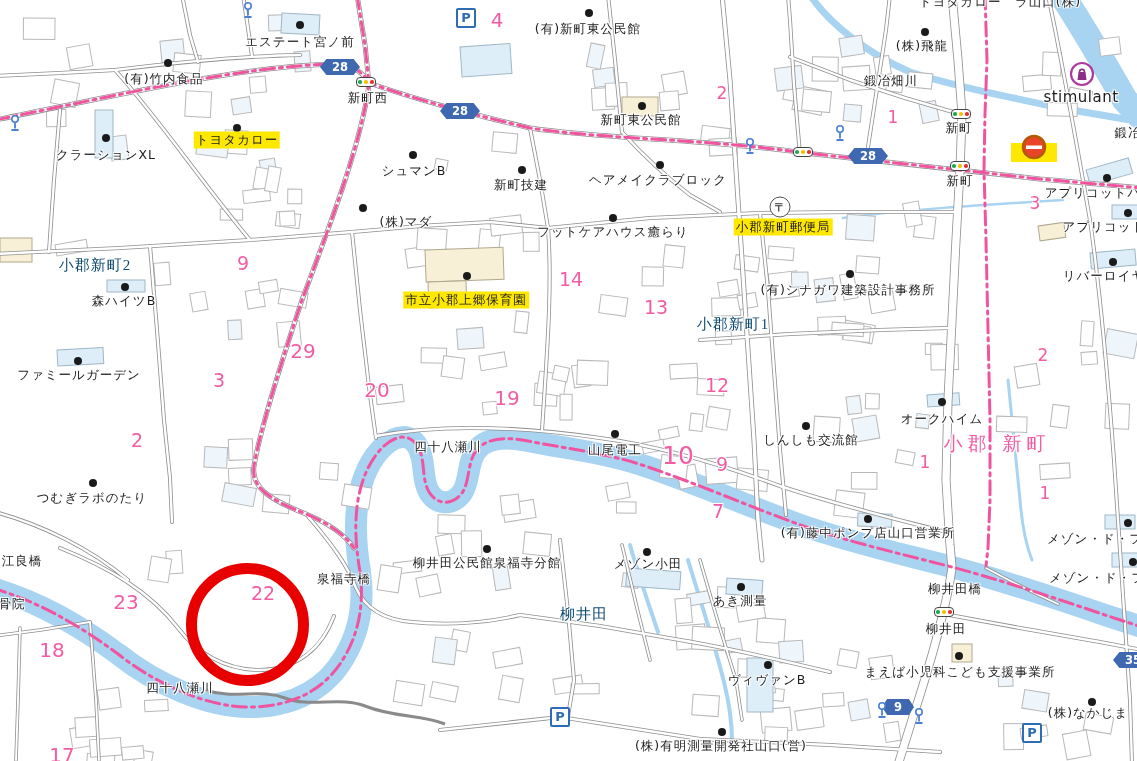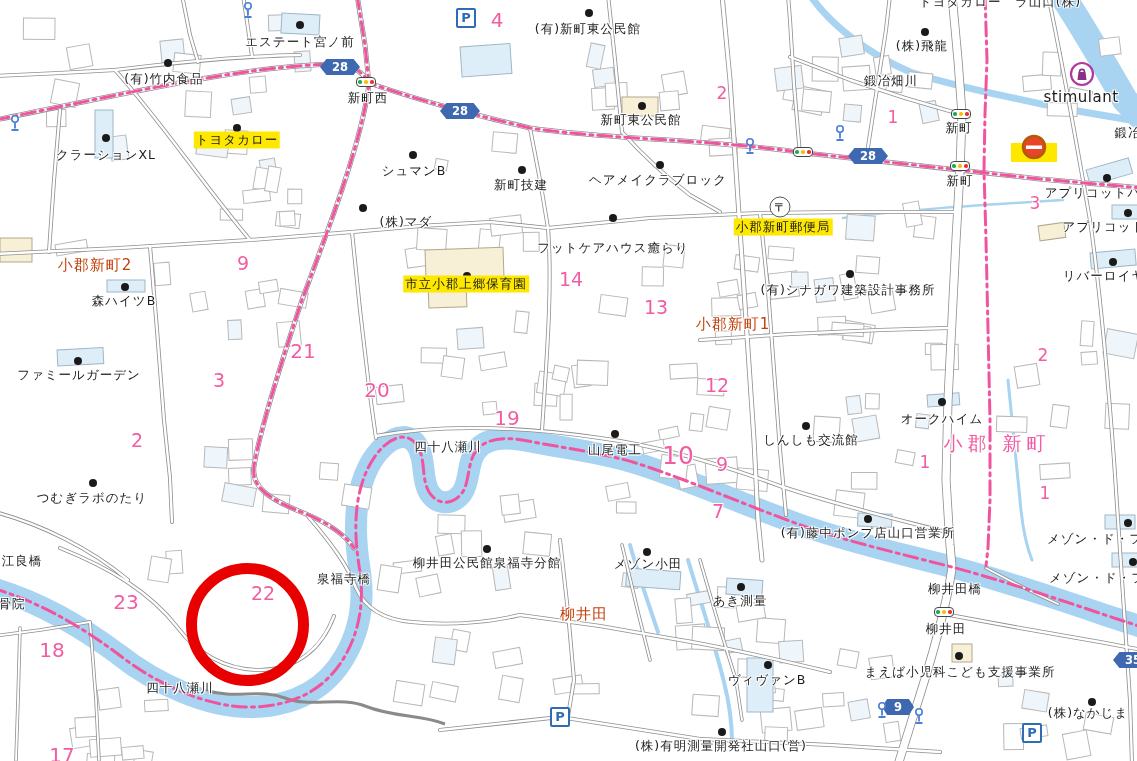--- a/index.html
+++ b/index.html
@@ -3,21 +3,21 @@
 <meta charset="utf-8">
 <style>
   html,body{margin:0;padding:0;background:#fff;}
   #map{position:relative;width:1137px;height:761px;overflow:hidden;background:#ffffff;
        font-family:"DejaVu Sans","Liberation Sans",sans-serif;}
   #base{position:absolute;left:0;top:0;}
   .lbl{position:absolute;transform:translate(-50%,-50%);white-space:nowrap;
        font-size:12.5px;color:#1c1c1c;letter-spacing:1px;z-index:5;
        text-shadow:-1px -1px 0 #fff,1px -1px 0 #fff,-1px 1px 0 #fff,1px 1px 0 #fff,0 0 2px #fff;}
   .lbl.hl{background:#ffe800;padding:0 2px;text-shadow:none;}
-  .lbl.pink{color:#c2410c;font-size:15px;}
+  .lbl.pink{color:#0c4a6e;font-size:15px;font-family:Liberation Serif, serif;}
   .lbl.pinkbig{color:#f25ca2;font-size:19px;letter-spacing:5px;}
   .lbl.latin{letter-spacing:0.5px;font-size:15px;}
   .num{position:absolute;transform:translate(-50%,-50%);color:#f25ca2;z-index:4;
        text-shadow:-1px -1px 0 #fff,1px -1px 0 #fff,-1px 1px 0 #fff,1px 1px 0 #fff;}
   .dot{position:absolute;width:8px;height:8px;border-radius:50%;background:#1a1a1a;
        transform:translate(-50%,-50%);z-index:4;}
   .shield{position:absolute;transform:translate(-50%,-50%);background:#3e68b0;color:#fff;
        font-size:11.5px;font-weight:bold;line-height:16px;height:16px;padding:0 12px;
        clip-path:polygon(0% 50%,16% 0%,84% 0%,100% 50%,84% 100%,16% 100%);z-index:6;}
   .tl{position:absolute;transform:translate(-50%,-50%);width:18px;height:8px;background:#fff;
@@ -349,41 +349,41 @@
       <div class="lbl" style="left: 368px; top: 98px;">新町西</div>
       <div class="dot" style="left: 413px; top: 155px;"></div>
       <div class="lbl" style="left: 414px; top: 171px;">シュマンB</div>
       <div class="dot" style="left: 363px; top: 208px;"></div>
       <div class="lbl" style="left: 362px; top: 222px; margin-left: 44px;">(株)マダ</div>
       <div class="dot" style="left: 522px; top: 170px;"></div>
       <div class="lbl" style="left: 521px; top: 185px;">新町技建</div>
       <div class="dot" style="left: 660px; top: 165px;"></div>
       <div class="lbl" style="left: 658px; top: 180px;">ヘアメイクラブロック</div>
       <div class="dot" style="left: 613px; top: 218px;"></div>
-      <div class="lbl" style="left: 613px; top: 232px; margin-top: 16px;">フットケアハウス癒らり</div>
+      <div class="lbl" style="left: 613px; top: 232px;">フットケアハウス癒らり</div>
       <div class="dot" style="left: 589px; top: 13px;"></div>
       <div class="lbl" style="left: 588px; top: 29px;">(有)新町東公民館</div>
       <div class="dot" style="left: 642px; top: 106px;"></div>
       <div class="lbl" style="left: 641px; top: 120px;">新町東公民館</div>
       <div class="dot" style="left: 925px; top: 32px;"></div>
       <div class="lbl" style="left: 922px; top: 46px;">(株)飛龍</div>
       <div class="lbl" style="left: 891px; top: 81px;">鍛冶畑川</div>
       <div class="lbl latin" style="left: 1081px; top: 97px;">stimulant</div>
       <div class="lbl" style="left: 959px; top: 128px;">新町</div>
       <div class="lbl" style="left: 960px; top: 181px;">新町</div>
       <div class="lbl" style="left: 1000px; top: 2px;">トヨタカロー　ラ山口(株)</div>
       <div class="dot" style="left: 1107px; top: 178px;"></div>
       <div class="lbl" style="left: 1093px; top: 193px;">アプリコットハ</div>
       <div class="dot" style="left: 1128px; top: 213px;"></div>
       <div class="lbl" style="left: 1104px; top: 227px;">アプリコット</div>
       <div class="dot" style="left: 1113px; top: 262px;"></div>
       <div class="lbl" style="left: 1104px; top: 276px;">リバーロイヤ</div>
       <div class="lbl" style="left: 1128px; top: 133px;">鍛冶</div>
       <div class="dot" style="left: 467px; top: 276px;"></div>
-      <div class="lbl hl" style="left: 466px; top: 284px; text-align: center;">市立小郡上郷保育園</div>
+      <div class="lbl hl" style="left: 466px; top: 300px; text-align: center;">市立小郡上郷保育園</div>
       <div class="lbl hl" style="left: 783px; top: 227px;">小郡新町郵便局</div>
       <div class="dot" style="left: 850px; top: 274px;"></div>
       <div class="lbl" style="left: 848px; top: 290px;">(有)シナガワ建築設計事務所</div>
       <div class="dot" style="left: 125px; top: 287px;"></div>
       <div class="lbl" style="left: 124px; top: 301px;">森ハイツB</div>
       <div class="dot" style="left: 78px; top: 361px;"></div>
       <div class="lbl" style="left: 79px; top: 375px;">ファミールガーデン</div>
       <div class="dot" style="left: 93px; top: 483px;"></div>
       <div class="lbl" style="left: 92px; top: 498px;">つむぎラボのたり</div>
       <div class="dot" style="left: 615px; top: 434px;"></div>
@@ -422,25 +422,25 @@
       <div class="lbl pink" style="left: 95px; top: 265px;">小郡新町2</div>
       <div class="lbl pink" style="left: 733px; top: 324px;">小郡新町1</div>
       <div class="lbl pinkbig" style="left: 997px; top: 444px; text-align: center;">小郡 新町</div>
       <div class="lbl pink" style="left: 584px; top: 614px;">柳井田</div>
       <div class="num" style="font-size: 20px; left: 497px; top: 20px;">4</div>
       <div class="num" style="font-size: 17px; left: 722px; top: 93px;">2</div>
       <div class="num" style="font-size: 17px; left: 893px; top: 117px;">1</div>
       <div class="num" style="font-size: 17px; left: 1035px; top: 203px;">3</div>
       <div class="num" style="font-size: 17px; left: 1043px; top: 355px;">2</div>
       <div class="num" style="font-size: 19px; left: 243px; top: 263px;">9</div>
-      <div class="num" style="font-size: 20px; left: 303px; top: 351px;">21</div>
+      <div class="num" style="font-size: 20px; left: 303px; top: 351px;">29</div>
       <div class="num" style="font-size: 19px; left: 219px; top: 380px;">3</div>
       <div class="num" style="font-size: 19px; left: 137px; top: 440px;">2</div>
       <div class="num" style="font-size: 20px; left: 377px; top: 390px;">20</div>
-      <div class="num" style="font-size: 20px; left: 507px; top: 398px; margin-top: 20px;">19</div>
+      <div class="num" style="font-size: 20px; left: 507px; top: 398px;">19</div>
       <div class="num" style="font-size: 19px; left: 571px; top: 279px;">14</div>
       <div class="num" style="font-size: 19px; left: 656px; top: 307px;">13</div>
       <div class="num" style="font-size: 19px; left: 717px; top: 385px;">12</div>
       <div class="num" style="font-size: 25px; left: 678px; top: 455px;">10</div>
       <div class="num" style="font-size: 19px; left: 722px; top: 464px;">9</div>
       <div class="num" style="font-size: 19px; left: 718px; top: 511px;">7</div>
       <div class="num" style="font-size: 17px; left: 925px; top: 462px;">1</div>
       <div class="num" style="font-size: 17px; left: 1045px; top: 493px;">1</div>
       <div class="num" style="font-size: 19px; left: 263px; top: 593px;">22</div>
       <div class="num" style="font-size: 20px; left: 126px; top: 602px;">23</div>

